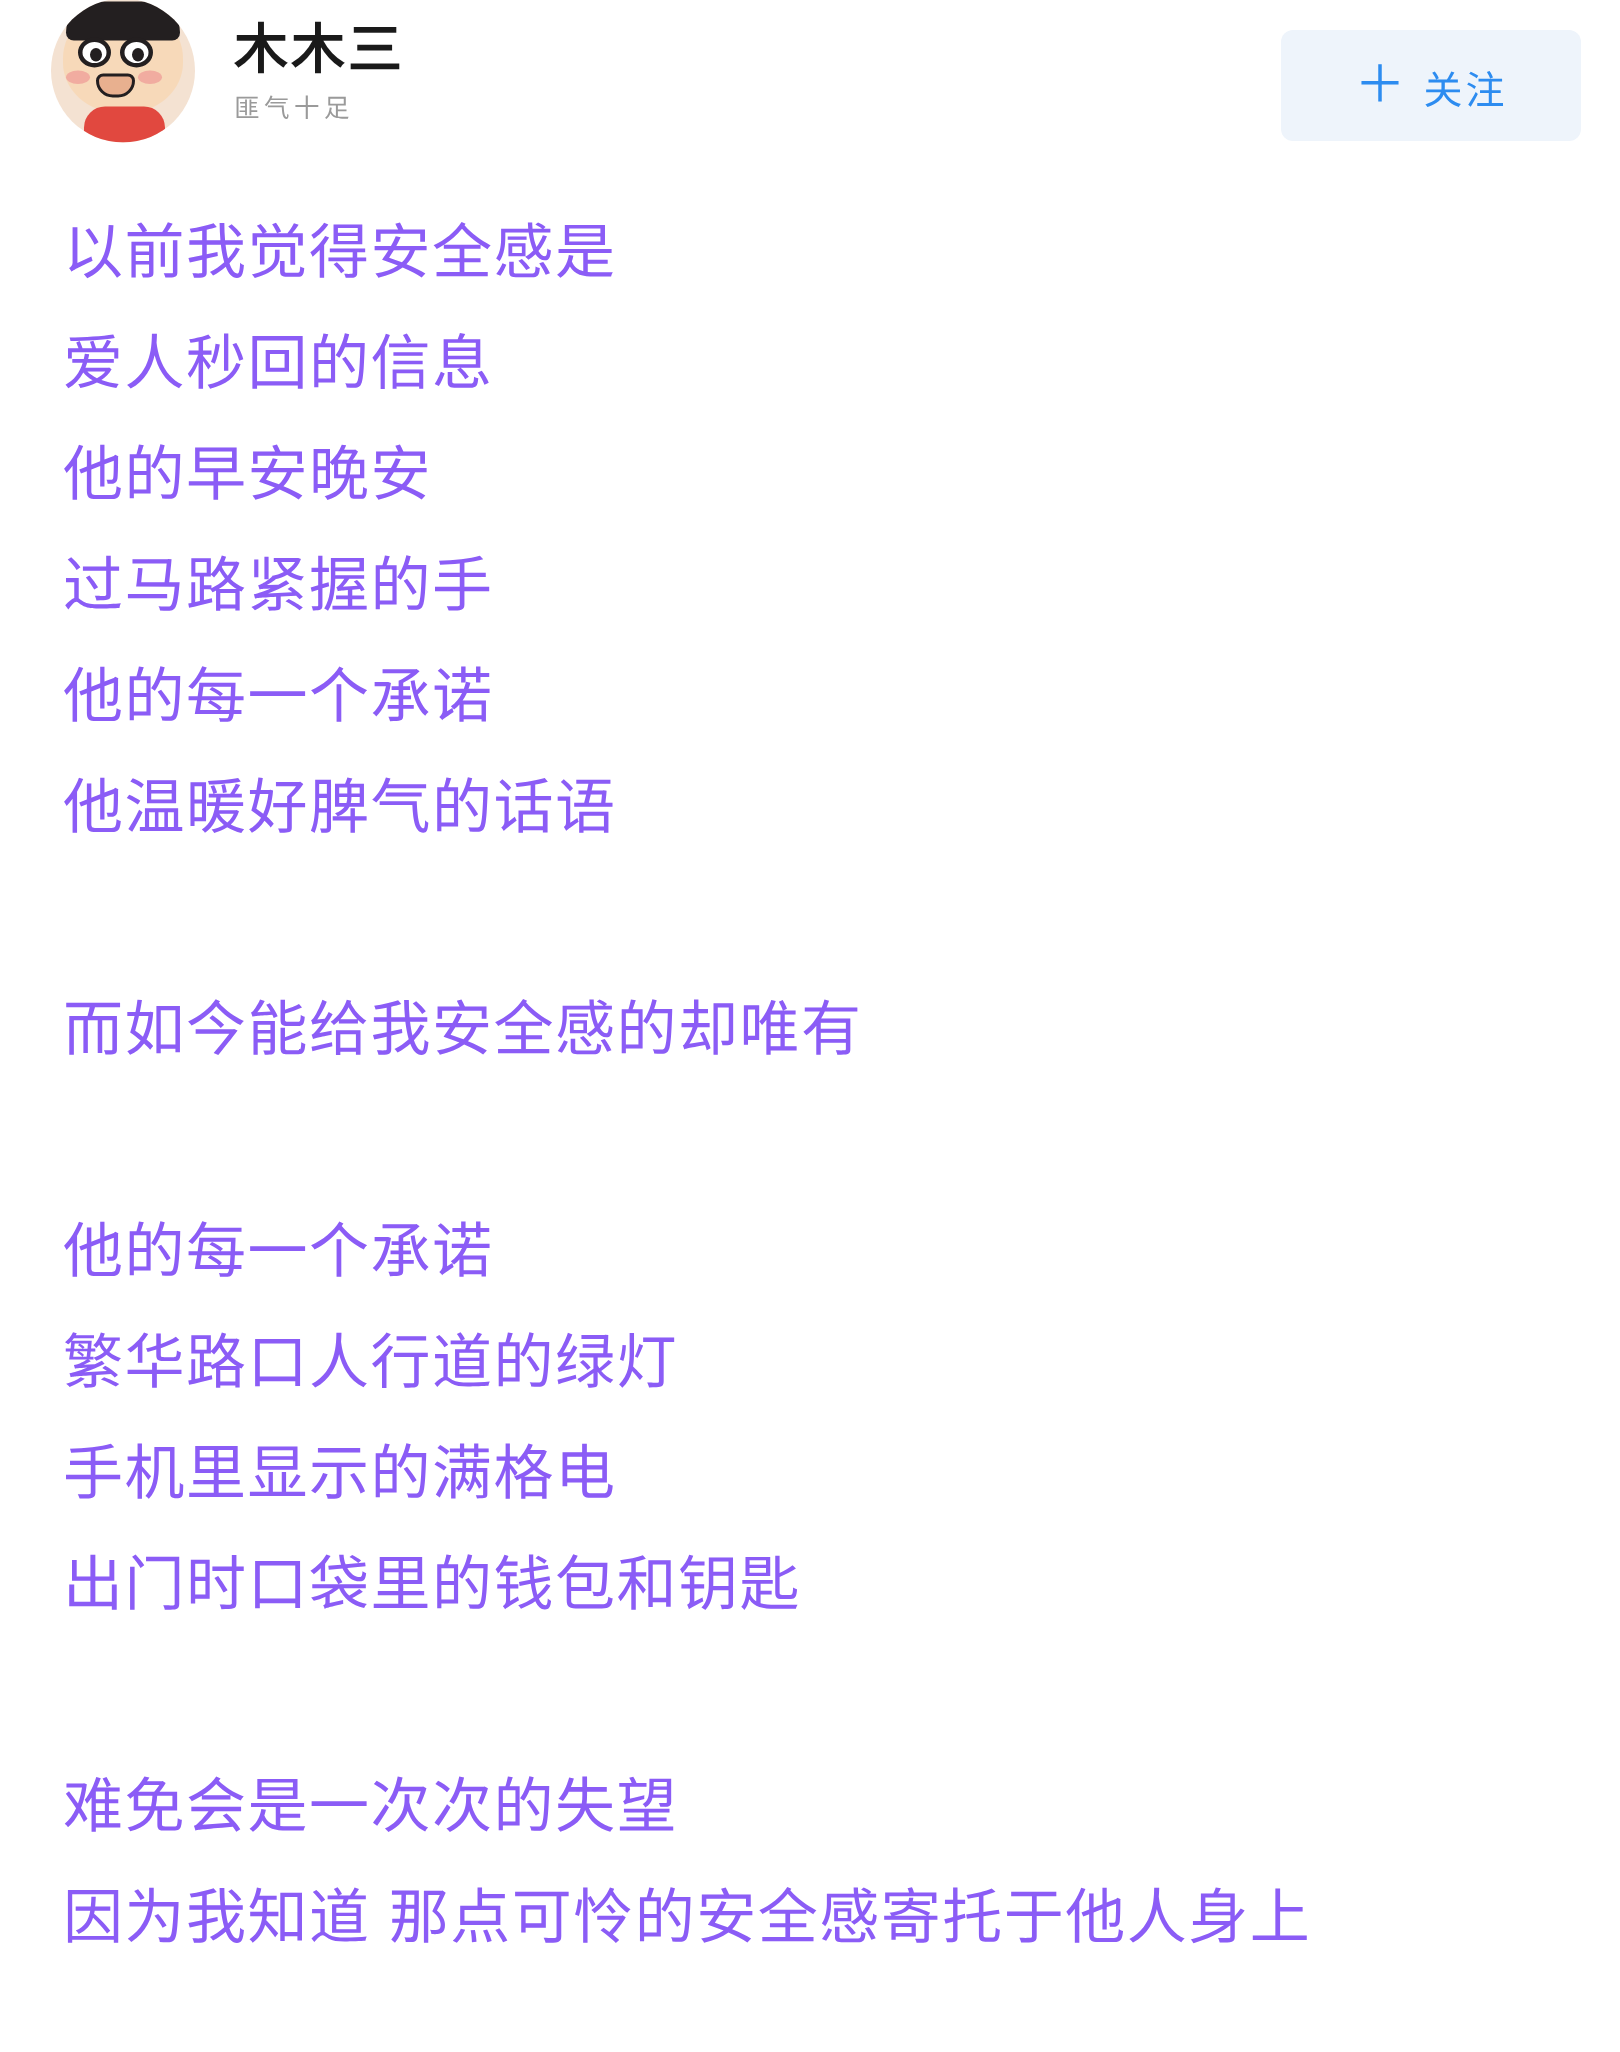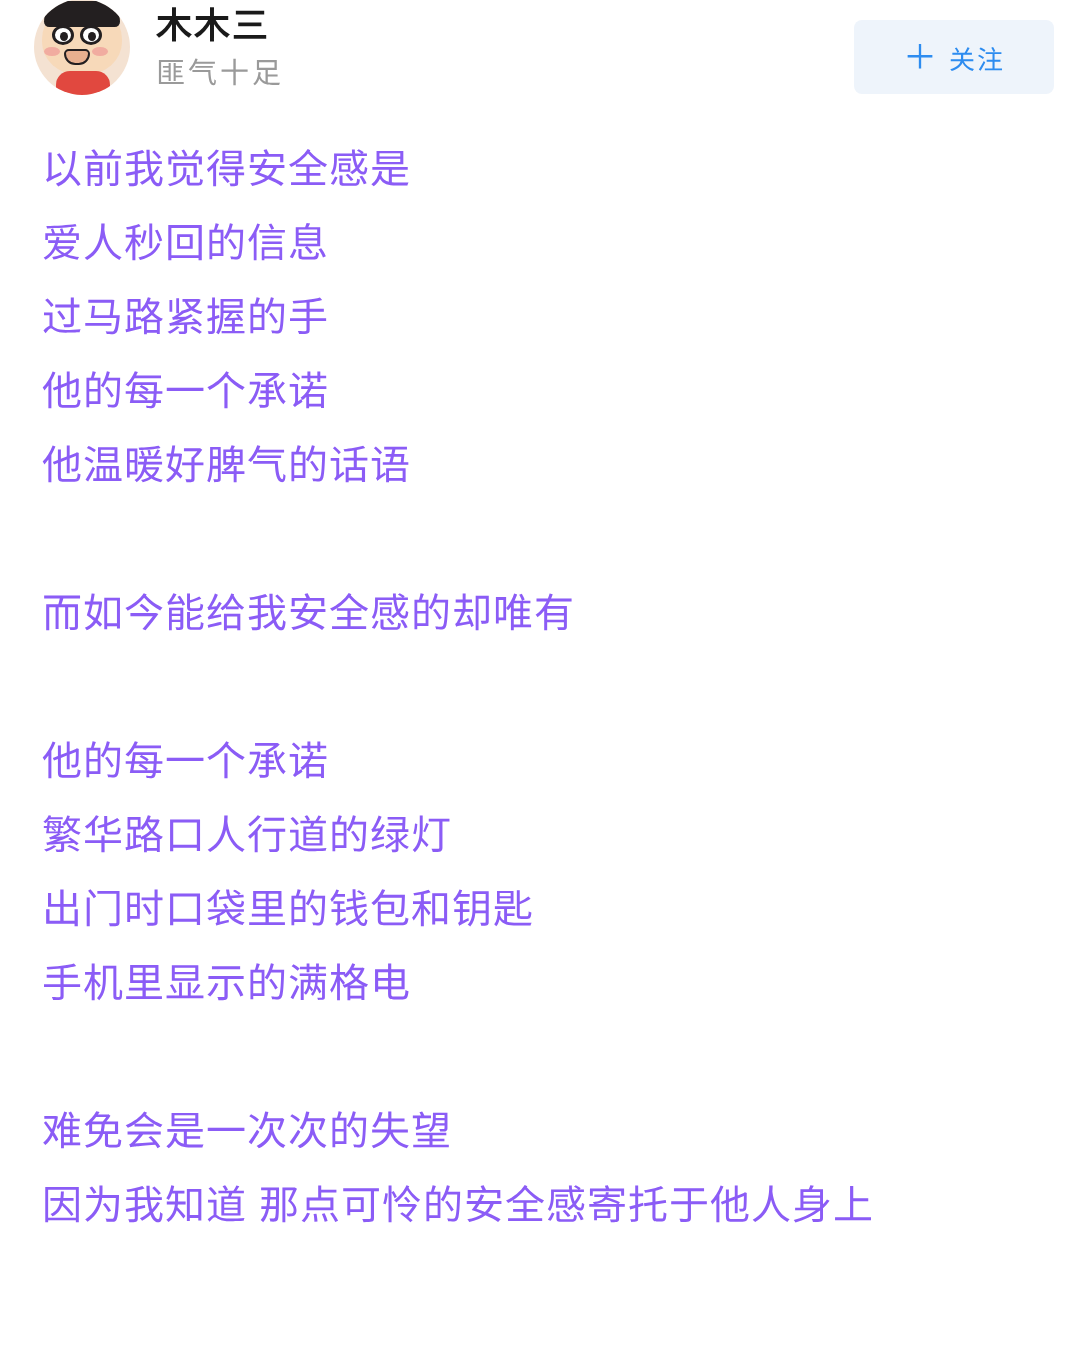--- a/index.html
+++ b/index.html
@@ -115,21 +115,21 @@
   }
   .nickname {
     font-size: 36px;
     font-weight: bold;
     color: #1a1a1a;
     letter-spacing: 2px;
     line-height: 1.25;
   }
   .signature {
     margin-top: 8px;
-    font-size: 29px;
+    font-size: 17px;
     color: #9a9a9a;
     letter-spacing: 3px;
     line-height: 1.2;
   }
 
   .follow-btn {
     position: absolute;
     right: 26px;
     top: 20px;
     width: 200px;
@@ -197,26 +197,27 @@
 
   <div class="follow-btn">
     <span class="follow-plus">＋</span>
     <span class="follow-label">关注</span>
   </div>
 </div>
 
 <div class="content">
     <div class="line">以前我觉得安全感是</div>
     <div class="line">爱人秒回的信息</div>
+    <div class="line">他的早安晚安</div>
     <div class="line">过马路紧握的手</div>
     <div class="line">他的每一个承诺</div>
     <div class="line">他温暖好脾气的话语</div>
     <div class="line blank"></div>
     <div class="line">而如今能给我安全感的却唯有</div>
     <div class="line blank"></div>
     <div class="line">他的每一个承诺</div>
     <div class="line">繁华路口人行道的绿灯</div>
+    <div class="line">手机里显示的满格电</div>
     <div class="line">出门时口袋里的钱包和钥匙</div>
-    <div class="line">手机里显示的满格电</div>
     <div class="line blank"></div>
     <div class="line">难免会是一次次的失望</div>
     <div class="line">因为我知道 那点可怜的安全感寄托于他人身上</div>
   </div>
 
 </body></html>

